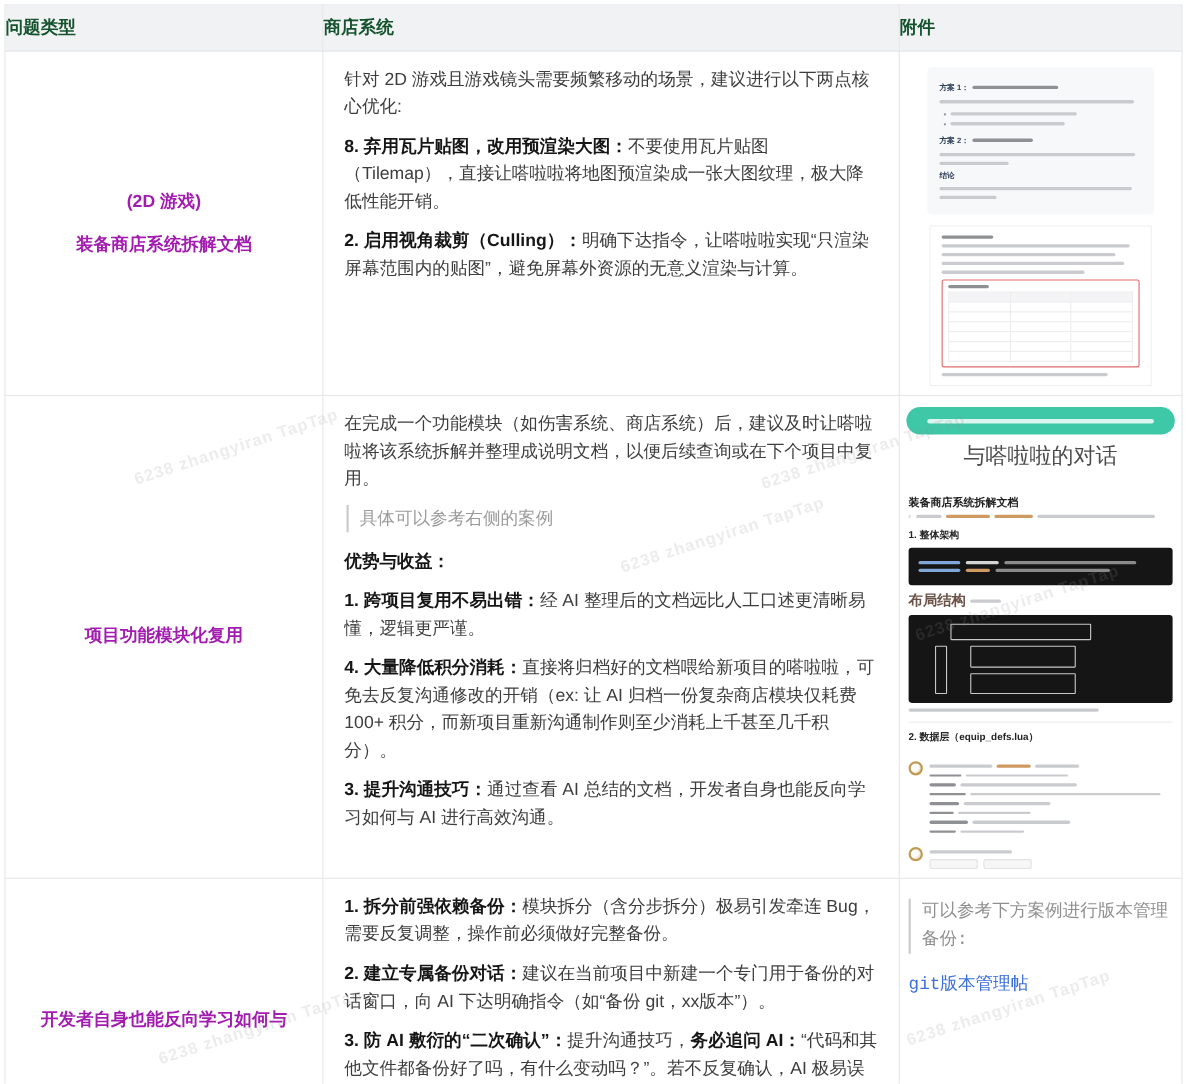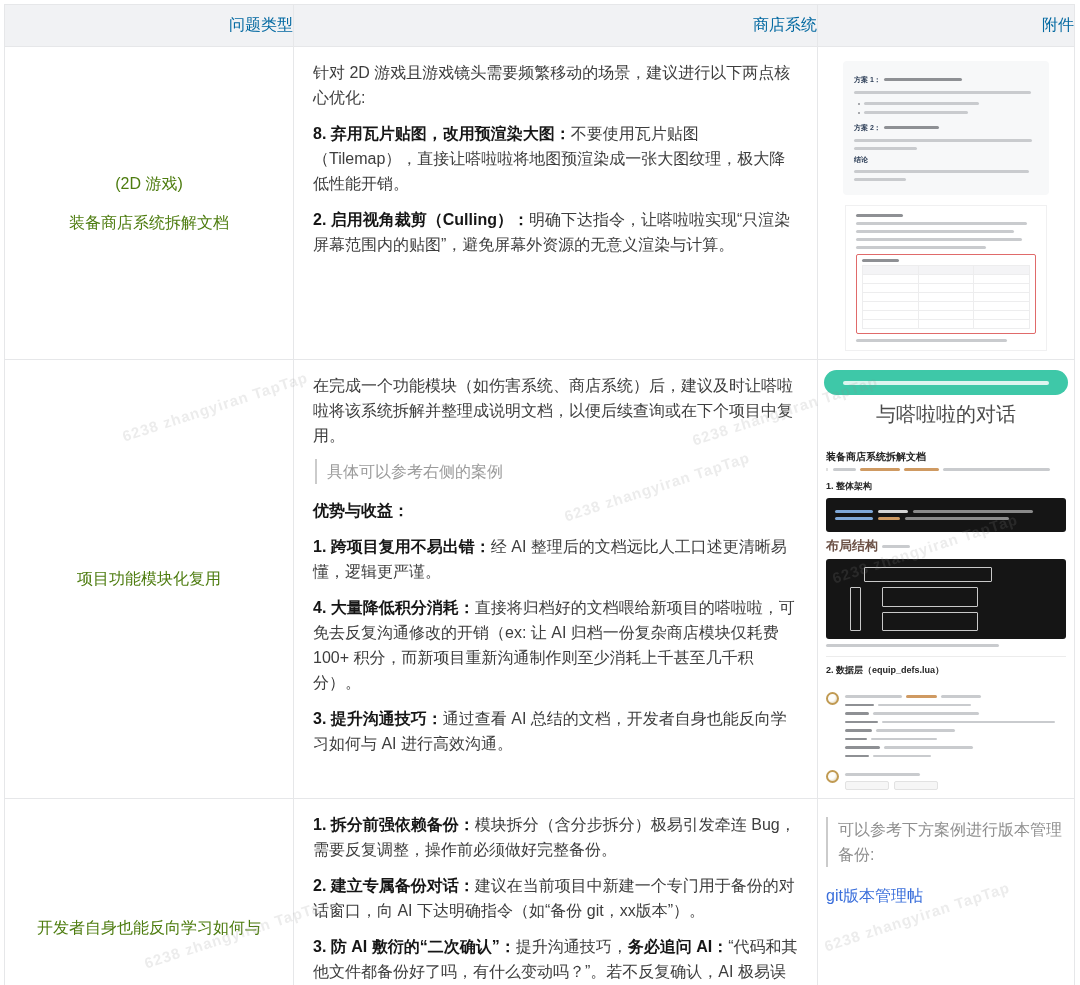--- a/index.html
+++ b/index.html
@@ -6,23 +6,23 @@
   html,body { width:1080px; height:985px; }
   body {
     background:#fff;
     font-family:"Liberation Sans","DejaVu Sans",sans-serif;
     position:relative;
     overflow:hidden;
     color:#3d3d3d;
   }
   table.tbl { position:absolute; left:4px; top:4px; border-collapse:collapse; table-layout:fixed; background:#fff; }
   th, td { border:1px solid #e6e7e9; }
-  th { background:#f1f2f4; font-size:16px; color:#0369a1; font-weight:400; height:42px; text-align:right; vertical-align:middle; }
+  th { background:#f1f2f4; font-size:16px; color:#14532d; font-weight:700; height:42px; text-align:left; vertical-align:middle; }
   td { vertical-align:top; background:#fff; }
-  td.type-cell { text-align:center; vertical-align:middle; font-weight:400; font-size:16px; color:#4d7c0f; line-height:2.45; padding:0 14px; }
+  td.type-cell { text-align:center; vertical-align:middle; font-weight:700; font-size:16px; color:#a21caf; line-height:2.45; padding:0 14px; }
   td.desc-cell { padding:13px 18px 10px 19px; font-size:16px; line-height:25px; color:#3d3d3d; }
   .para { margin-bottom:11px; }
   .para:last-child { margin-bottom:0; }
   .para b { color:#161616; }
   .quote { border-left:2px solid #cbcbcb; padding-left:10px; color:#9b9b9b; margin:3px 0 14px 2px; }
   td.attach-cell { padding:8px 6px; }
 
   
   .bar { height:3px; border-radius:2px; background:#c9cbce; margin:5px 0; }
   .bar.d { background:#8e9094; }
@@ -64,21 +64,21 @@
   .chat { margin-top:15px; }
   .msg { display:flex; gap:6px; margin-bottom:13px; }
   .avatar { flex:0 0 auto; width:13px; height:13px; border-radius:50%; border:2px solid #c09a52; background:radial-gradient(circle at 35% 35%, #fdfdfb 45%, #d8c49a); }
   .msg-body { flex:1; padding-top:3px; }
   .msg-line { display:flex; gap:4px; align-items:center; margin-bottom:6px; }
   .msg-line .bar { margin:0; height:2.5px; }
   .chip-row { display:flex; gap:5px; margin-top:5px; }
   .chip { border:1px solid #e2e2e2; border-radius:2px; height:9px; width:44px; background:#f6f6f6; }
 
   
-  .attach3 { padding:8px 4px 0 2px; font-size:16px; line-height:25px; }
+  .attach3 { padding:8px 4px 0 2px; font-size:16px; line-height:25px;font-family:Liberation Mono, monospace; }
   .attach3 .quote { margin:2px 0 16px 0; color:#8f8f8f; }
   a.doc-link { color:#3b6fdb; text-decoration:none; font-size:16px; }
 
   
   .wm { position:absolute; font-size:15px; font-weight:700; color:rgba(140,140,140,.17); transform:rotate(-18deg); white-space:nowrap; letter-spacing:1px; pointer-events:none; z-index:3; }
 </style>
 </head>
 <body>
 
 <table class="tbl">

